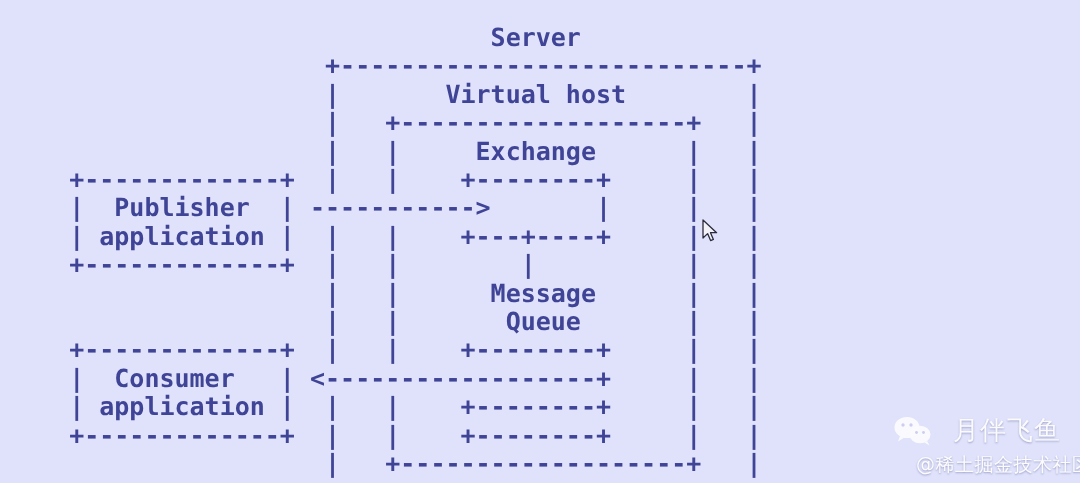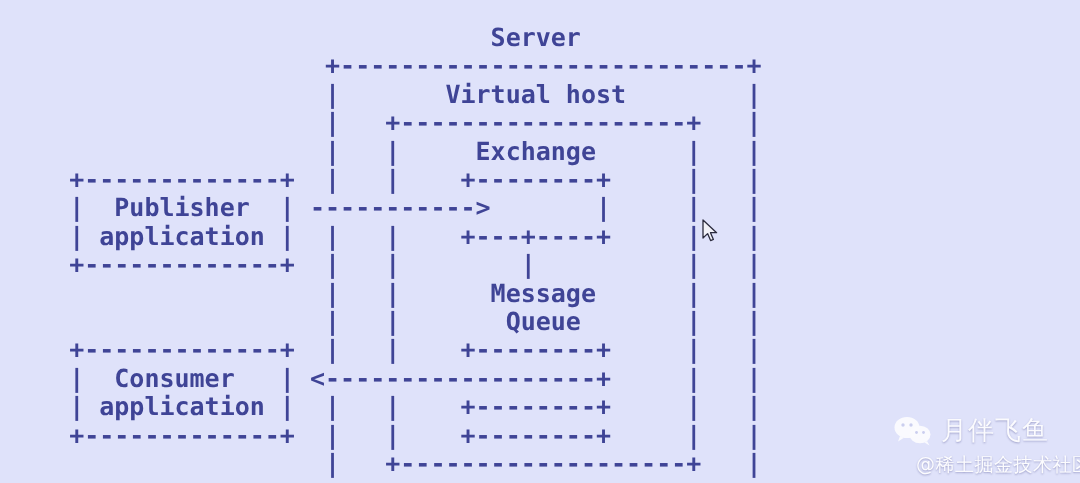--- a/index.html
+++ b/index.html
@@ -44,21 +44,21 @@
     pointer-events: none;
   }
 
   
   #wm-main {
     position: absolute;
     left: 893px;
     top: 413px;
     display: flex;
     align-items: center;
-    gap: 8px;
+    gap: 20px;
     opacity: 0.88;
     pointer-events: none;
   }
   #wm-main .wm-text {
     font-family: "DejaVu Sans", "Liberation Sans", sans-serif;
     font-size: 26px;
     color: #ffffff;
     text-shadow: 0 1px 2px rgba(90,90,150,0.55);
     letter-spacing: 1px;
     white-space: nowrap;

